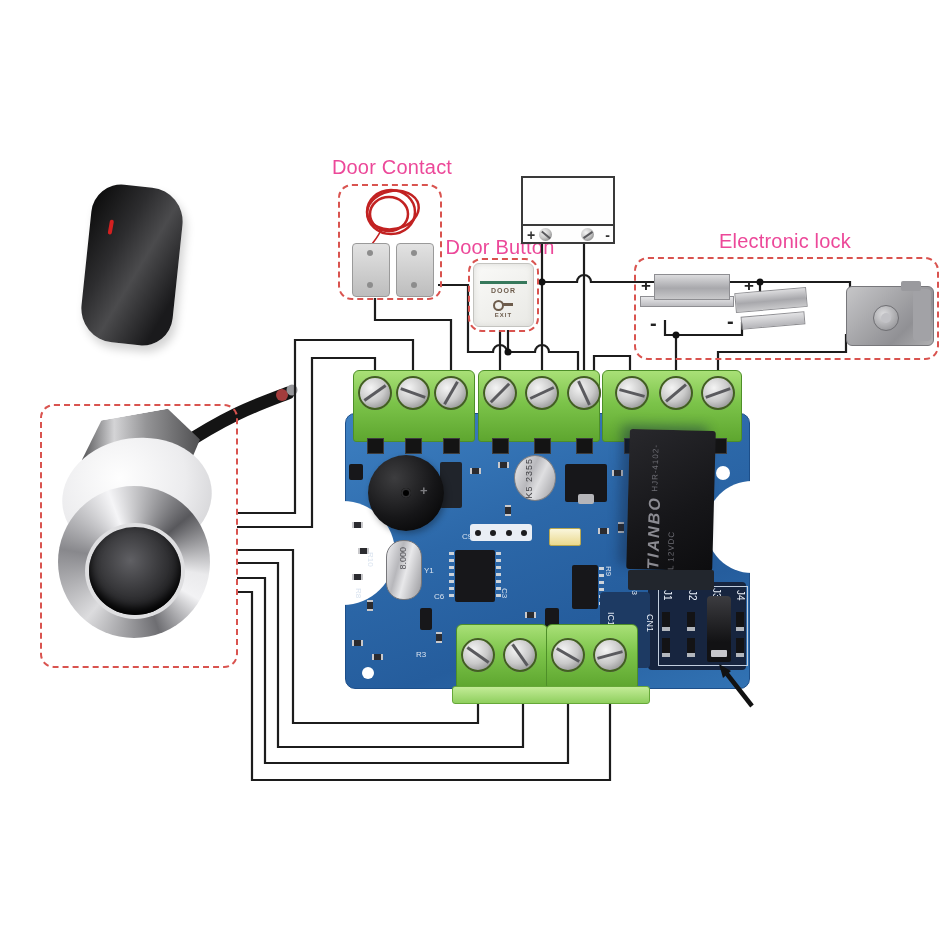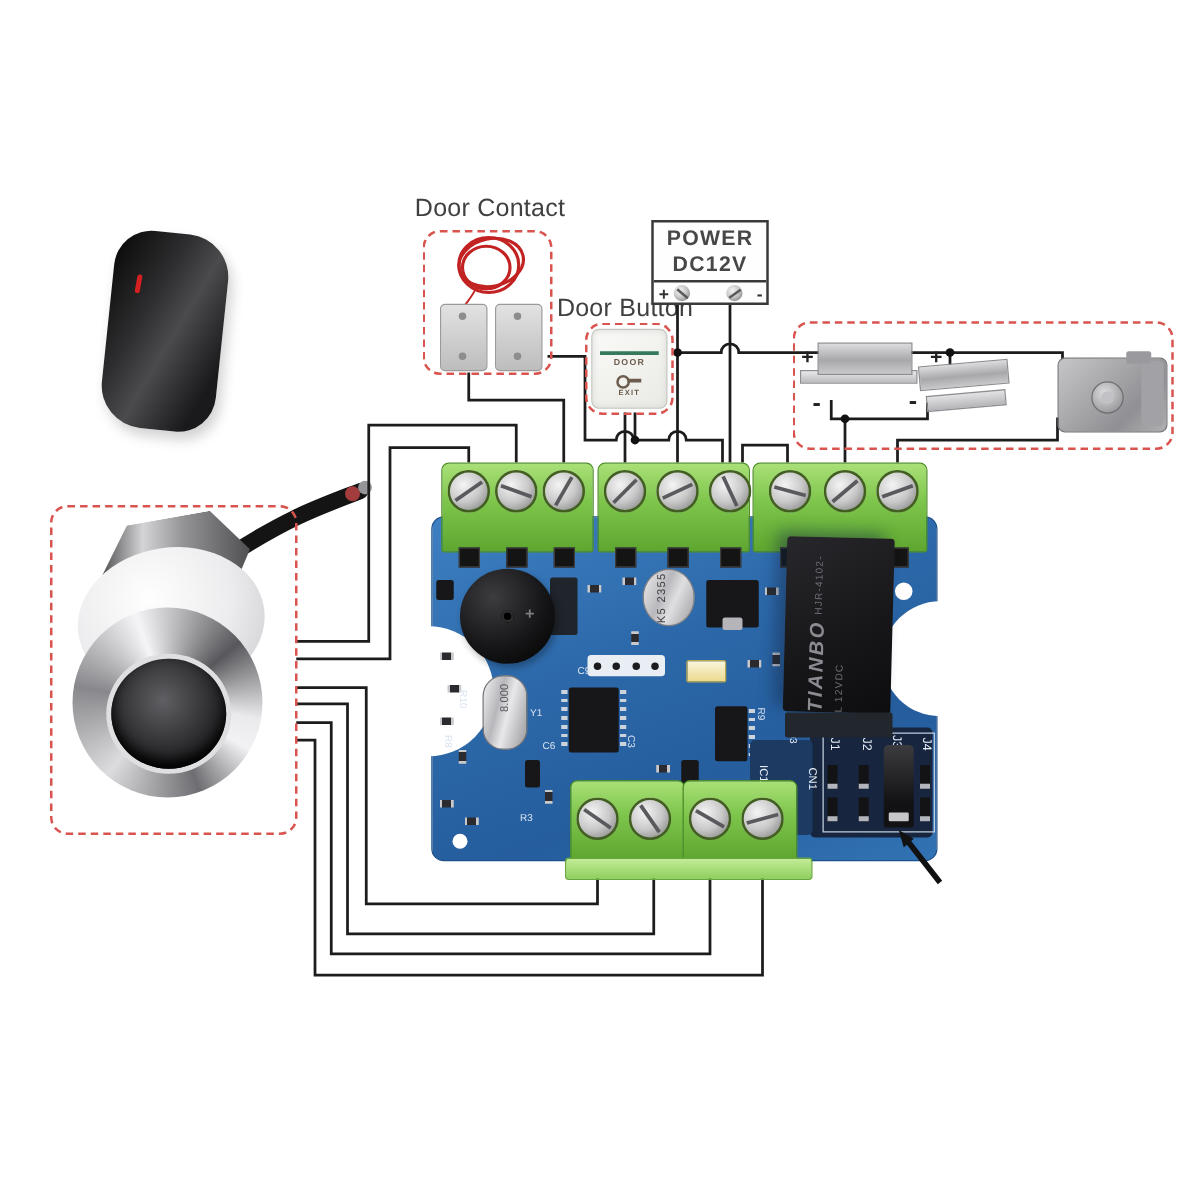--- a/index.html
+++ b/index.html
@@ -1,20 +1,20 @@
 <!DOCTYPE html>
 <html><head>
 <meta charset="utf-8">
 <style>
   html,body{margin:0;padding:0;background:#fff;}
   #page{position:relative;width:942px;height:942px;background:#fff;overflow:hidden;
         font-family:"Liberation Sans", sans-serif;color:#1a1a1a;}
   .abs{position:absolute;}
   
-  .lbl{position:absolute;text-align:center;color:#404040;}
+  .lbl{position:absolute;text-align:center;color:#ec4899;}
   .lbl-sm{font-size:20px;letter-spacing:.2px;}
   .lbl-big{font-size:25px;font-weight:bold;letter-spacing:.2px;}
   
   .dash{position:absolute;border:2px dashed #d9534f;border-radius:14px;z-index:6;}
   
   #power-box{left:521px;top:176px;width:90px;height:64px;border:2px solid #3a3a3a;background:#fefefe;z-index:6;}
   #power-title{width:100%;text-align:center;font-size:17px;font-weight:bold;color:#474747;letter-spacing:1px;line-height:21px;padding-top:2px;}
   #power-strip{position:absolute;left:0;top:46px;width:90px;height:18px;border-top:2px solid #3a3a3a;}
   .pm{position:absolute;top:1px;font-size:14px;font-weight:bold;color:#333;}
   .screw{position:absolute;border-radius:50%;background:radial-gradient(circle at 38% 35%,#f4f4f4,#c9c9c9 45%,#8f8f8f 78%,#707070);}
@@ -326,36 +326,33 @@
     <div id="exit-green"></div>
     <div class="exit-txt" style="top:23px;font-size:7px;letter-spacing:1px;">DOOR</div>
     <div id="exit-key">
         <i class="ring"></i>
         <i class="bar"></i>
       </div>
     <div class="exit-txt" style="top:48px;font-size:6px;letter-spacing:1px;">EXIT</div>
   </div>
 
   <div class="abs" id="power-box">
-    <div id="power-title">
-      <div>POWER</div>
-      <div>DC12V</div>
-    </div>
     <div id="power-strip">
       <span class="pm" style="left:4px;">+</span>
       <div class="screw" style="left:16px;top:2px;width:13px;height:13px;">
           <i class="slot" style="width:11px;height:2px;transform:translate(-50%,-50%) rotate(40deg);"></i>
         </div>
       <div class="screw" style="left:58px;top:2px;width:13px;height:13px;">
           <i class="slot" style="width:11px;height:2px;transform:translate(-50%,-50%) rotate(-35deg);"></i>
         </div>
       <span class="pm" style="right:3px;">-</span>
     </div>
   </div>
 
+  <div class="lbl lbl-sm" style="left:700px;top:230px;width:170px;">Electronic lock</div>
   <div class="dash" style="left:634px;top:257px;width:301px;height:99px;"></div>
   <div class="abs metal" style="left:640px;top:296px;width:92px;height:9px;background:linear-gradient(180deg,#e8e8ea,#bcbcc0);z-index:6;"></div>
   <div class="abs metal" style="left:654px;top:274px;width:74px;height:24px;z-index:6;"></div>
   <div class="abs metal" style="left:735px;top:290px;width:70px;height:18px;transform:rotate(-5deg);z-index:6;"></div>
   <div class="abs metal" style="left:741px;top:314px;width:62px;height:11px;transform:rotate(-5deg);background:linear-gradient(180deg,#e3e3e5,#b5b5b9);z-index:6;"></div>
   <div class="abs" style="left:846px;top:286px;width:86px;height:58px;border-radius:6px;border:1px solid #77777b;background:linear-gradient(135deg,#c6c6c8,#909094 70%,#b0b0b2);z-index:6;">
     <div class="abs" style="right:2px;top:2px;width:18px;height:52px;background:#a2a2a6;border-radius:4px;"></div>
     <div class="abs" style="left:54px;top:-6px;width:20px;height:10px;background:#9a9a9e;border-radius:2px;"></div>
     <div class="abs" style="left:26px;top:18px;width:24px;height:24px;border-radius:50%;background:radial-gradient(circle at 40% 35%,#dddddf,#86868a);border:1px solid #6f6f73;">
       <div class="abs" style="left:7px;top:7px;width:10px;height:10px;border-radius:50%;background:#c2c2c6;"></div>

